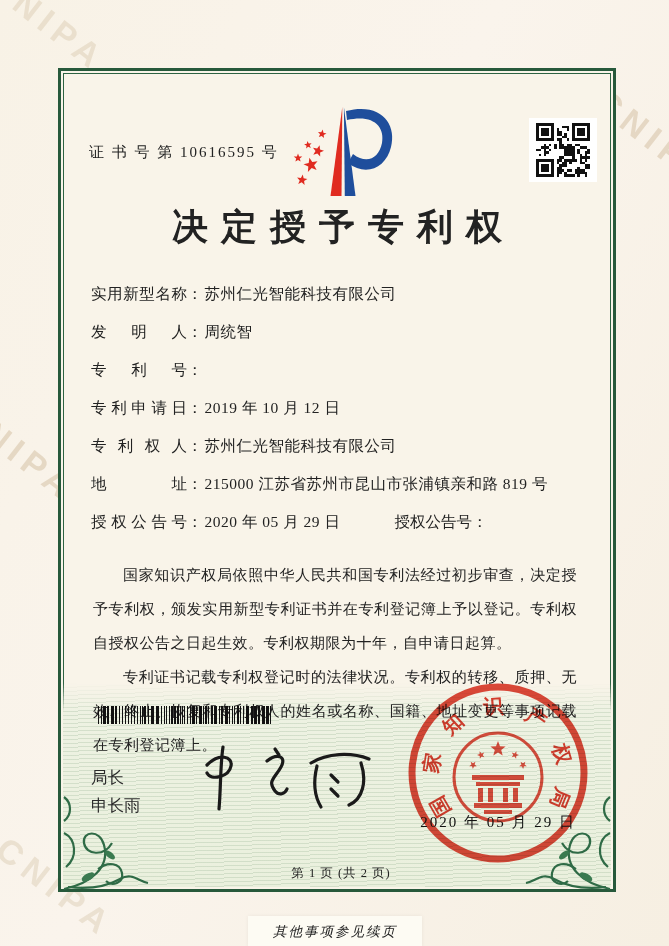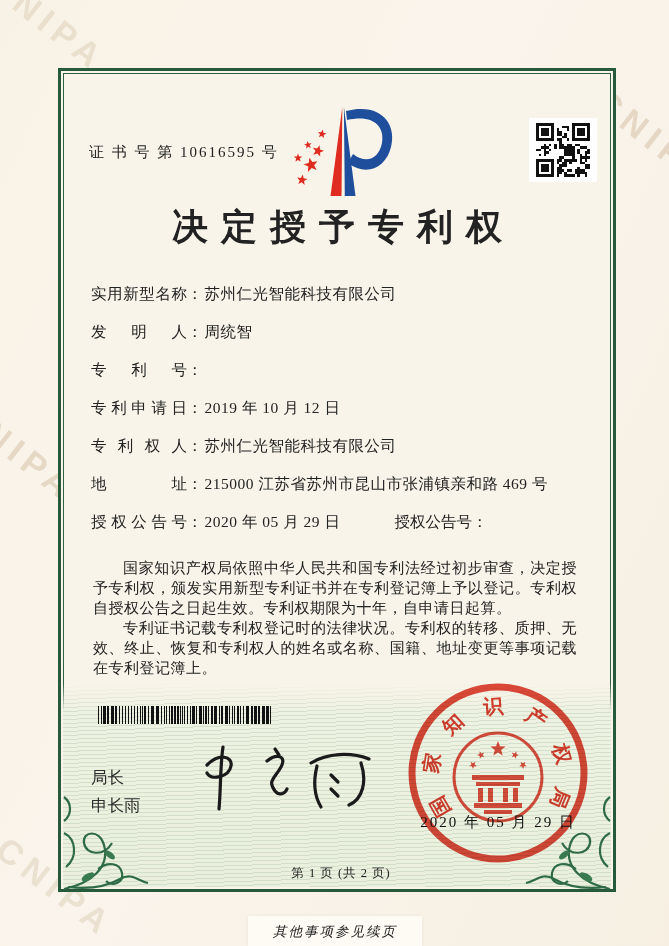--- a/index.html
+++ b/index.html
@@ -42,21 +42,21 @@
   .fields{position:absolute;left:30px;top:213px;right:20px;z-index:2;font-size:15.5px;}
   .f-row{display:flex;height:38px;align-items:flex-start;line-height:20px;}
   .f-label{display:inline-block;width:96px;text-align:justify;text-align-last:justify;}
   .f-colon{margin:0 2px 0 0;}
   .f-value{letter-spacing:.5px;}
   .f-pair2{margin-left:54px;display:flex;}
   .f-label2{display:inline-block;}
   
   .body-text{
     position:absolute;left:32px;right:36px;top:487px;z-index:2;
-    font-size:15px;line-height:20px;text-align:justify;letter-spacing:.5px;
+    font-size:15px;line-height:34px;text-align:justify;letter-spacing:.5px;
   }
   .body-text p{margin:0;text-indent:2em;}
   
   .barcode{position:absolute;left:37px;top:635px;z-index:2;}
   .officer{position:absolute;left:30px;top:692px;z-index:2;
     font-family:"Liberation Sans","DejaVu Sans",sans-serif;font-size:16.5px;line-height:28px;color:#2b2b2b;}
   .signature{position:absolute;left:128px;top:668px;z-index:2;}
   .seal{position:absolute;left:334px;top:602px;z-index:3;mix-blend-mode:multiply;opacity:.92;}
   .seal-date{
     position:absolute;left:334px;top:742px;width:206px;text-align:center;z-index:4;
@@ -360,21 +360,21 @@
         <span class="f-value">2019 年 10 月 12 日</span>
       </div>
       <div class="f-row">
         <span class="f-label">专利权人</span>
           <span class="f-colon">：</span>
         <span class="f-value">苏州仁光智能科技有限公司</span>
       </div>
       <div class="f-row">
         <span class="f-label">地址</span>
           <span class="f-colon">：</span>
-        <span class="f-value">215000 江苏省苏州市昆山市张浦镇亲和路 469 号</span>
+        <span class="f-value">215000 江苏省苏州市昆山市张浦镇亲和路 819 号</span>
       </div>
       <div class="f-row">
         <span class="f-label">授权公告号</span>
           <span class="f-colon">：</span>
         <span class="f-value">2020 年 05 月 29 日</span>
         <span class="f-pair2">
           <span class="f-label2">授权公告号</span>
             <span class="f-colon">：</span>
         </span>
       </div>

